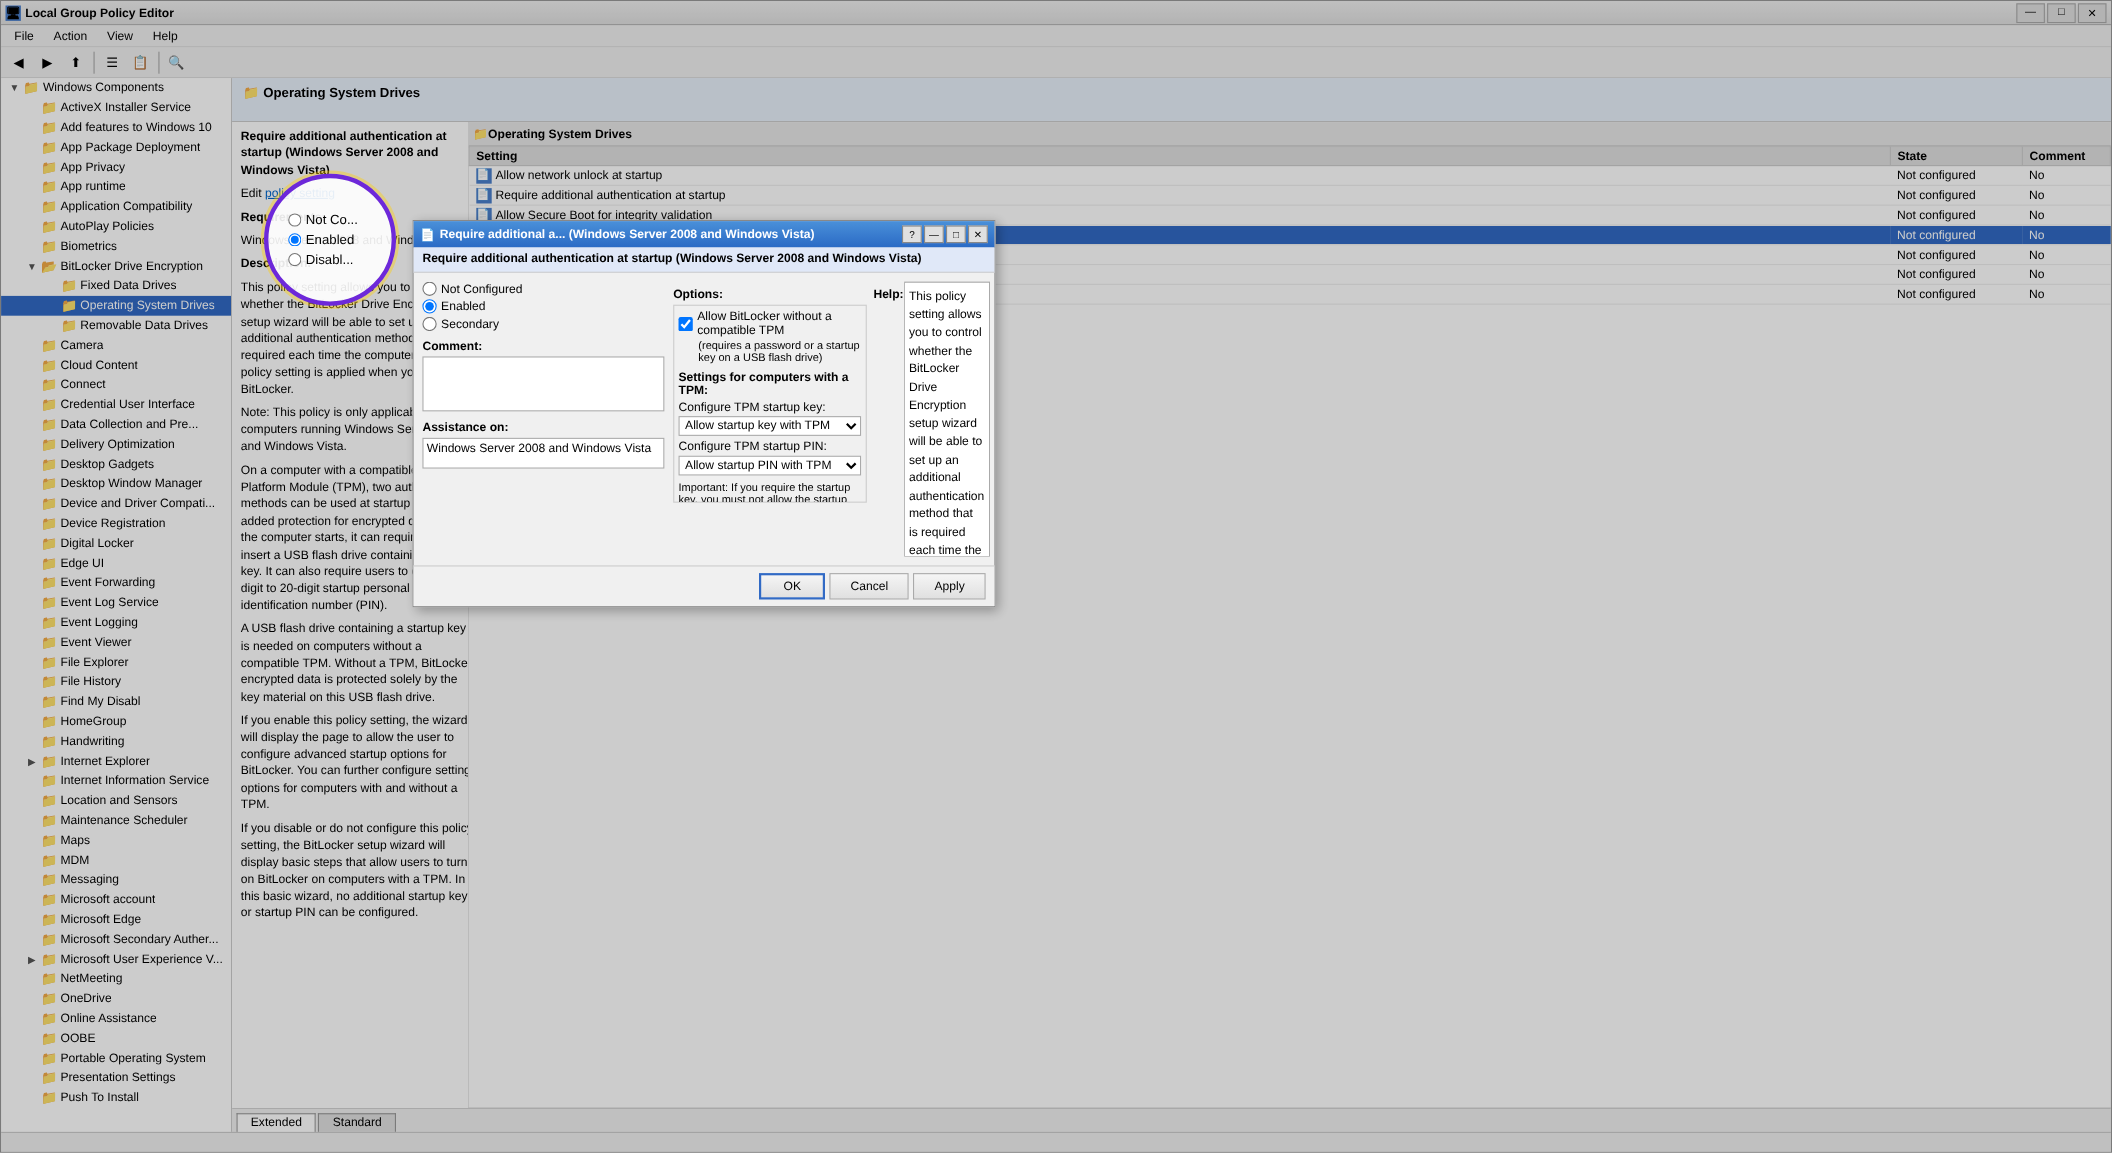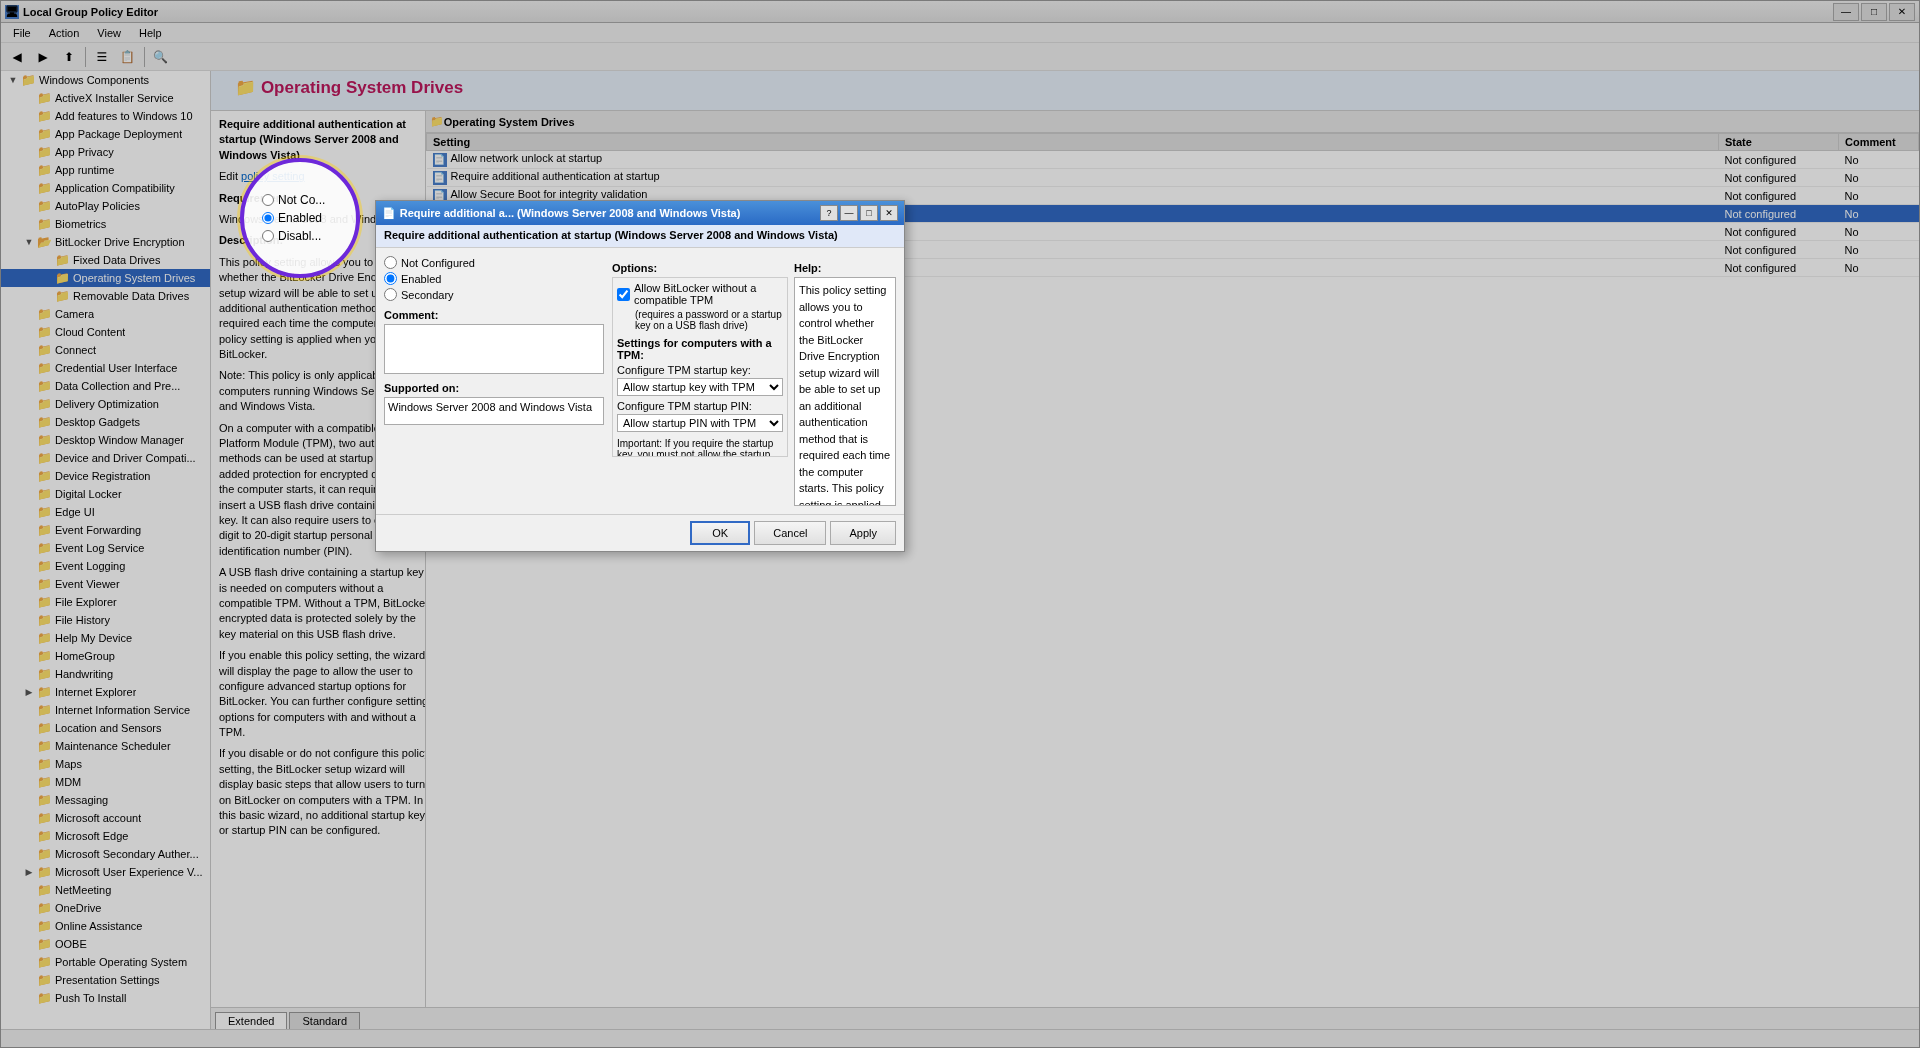--- a/index.html
+++ b/index.html
@@ -162,24 +162,23 @@
 
     
     .header-panel {
       background: #e8f0fb;
       border-bottom: 1px solid #ccc;
       padding: 6px 10px;
       min-height: 40px;
     }
 
     .header-title {
-      font-size: 17px;
+      font-size: 12px;
       font-weight: bold;
-      color: #be185d;
-      margin-left: 14px;
+      color: #000000;
     }
 
     
     .content-split {
       display: flex;
       flex: 1;
       overflow: hidden;
     }
 
     
@@ -727,21 +726,21 @@
         <span class="tree-label">File Explorer</span>
       </div>
       <div class="tree-item" style="padding-left:20px;">
         <span class="tree-expand" style="visibility:hidden">▶</span>
         <span class="tree-icon folder-icon">📁</span>
         <span class="tree-label">File History</span>
       </div>
       <div class="tree-item" style="padding-left:20px;">
         <span class="tree-expand" style="visibility:hidden">▶</span>
         <span class="tree-icon folder-icon">📁</span>
-        <span class="tree-label">Help My Device</span>
+        <span class="tree-label">Find My Disabl</span>
       </div>
       <div class="tree-item" style="padding-left:20px;">
         <span class="tree-expand" style="visibility:hidden">▶</span>
         <span class="tree-icon folder-icon">📁</span>
         <span class="tree-label">HomeGroup</span>
       </div>
       <div class="tree-item" style="padding-left:20px;">
         <span class="tree-expand" style="visibility:hidden">▶</span>
         <span class="tree-icon folder-icon">📁</span>
         <span class="tree-label">Handwriting</span>
@@ -969,21 +968,21 @@
           </div>
           <div class="radio-row">
             <input type="radio" name="policy-state" id="disabled" style="">
             <label for="disabled">Secondary</label>
           </div>
         </div>
 
         <div class="modal-section-label">Comment:</div>
         <textarea class="modal-textarea" style=""></textarea>
 
-        <div class="modal-section-label">Supported on:</div>
+        <div class="modal-section-label">Assistance on:</div>
         <div class="modal-readonly-field">Windows Server 2008 and Windows Vista</div>
       </div>
 
       <div class="modal-right">
 
         <div style="display:flex;gap:6px;height:250px;">
 
           <div style="flex:1;display:flex;flex-direction:column;">
             <div class="modal-section-label">Options:</div>
             <div class="options-scroll-area">
@@ -1013,21 +1012,21 @@
                     <option>Do not allow startup PIN with TPM</option>
                   </select>
                 </div>
 
                 <div style="font-size:10px;margin-top:6px;">Important: If you require the startup key, you must not allow the startup PIN.</div>
 
               </div>
             </div>
           </div>
 
-          <div style="flex:1;display:flex;flex-direction:column;justify-content:space-between;">
+          <div style="flex:1;display:flex;flex-direction:row;justify-content:space-between;">
             <div class="modal-section-label">Help:</div>
             <div class="modal-help-area">
               <p style="margin-bottom:6px;">This policy setting allows you to control whether the BitLocker Drive Encryption setup wizard will be able to set up an additional authentication method that is required each time the computer starts. This policy setting is applied when you turn on BitLocker.</p>
 
             </div>
           </div>
         </div>
 
       </div>
     </div>

